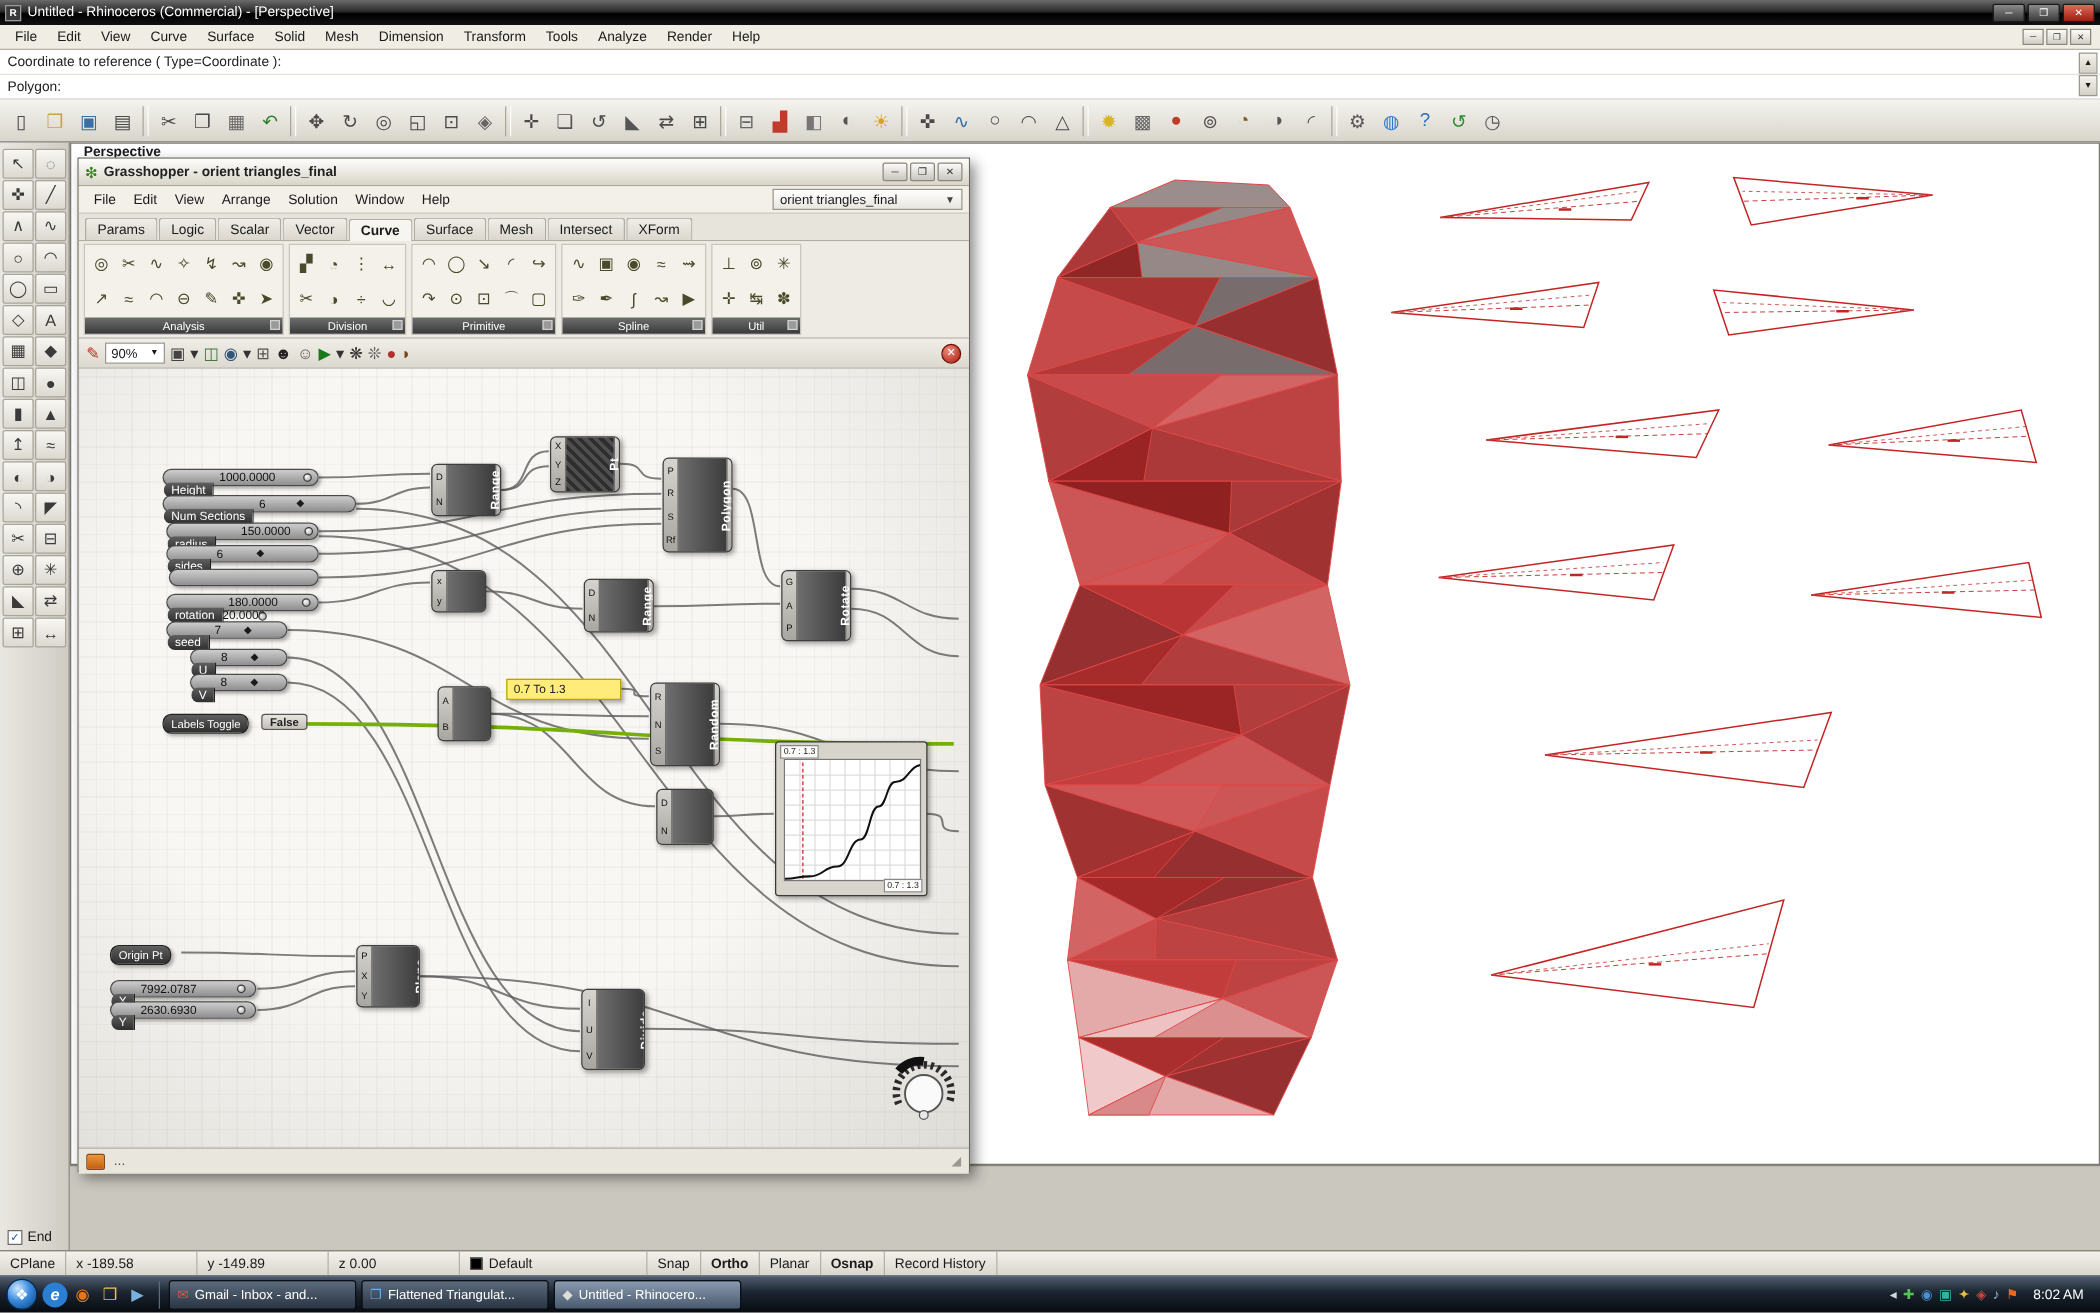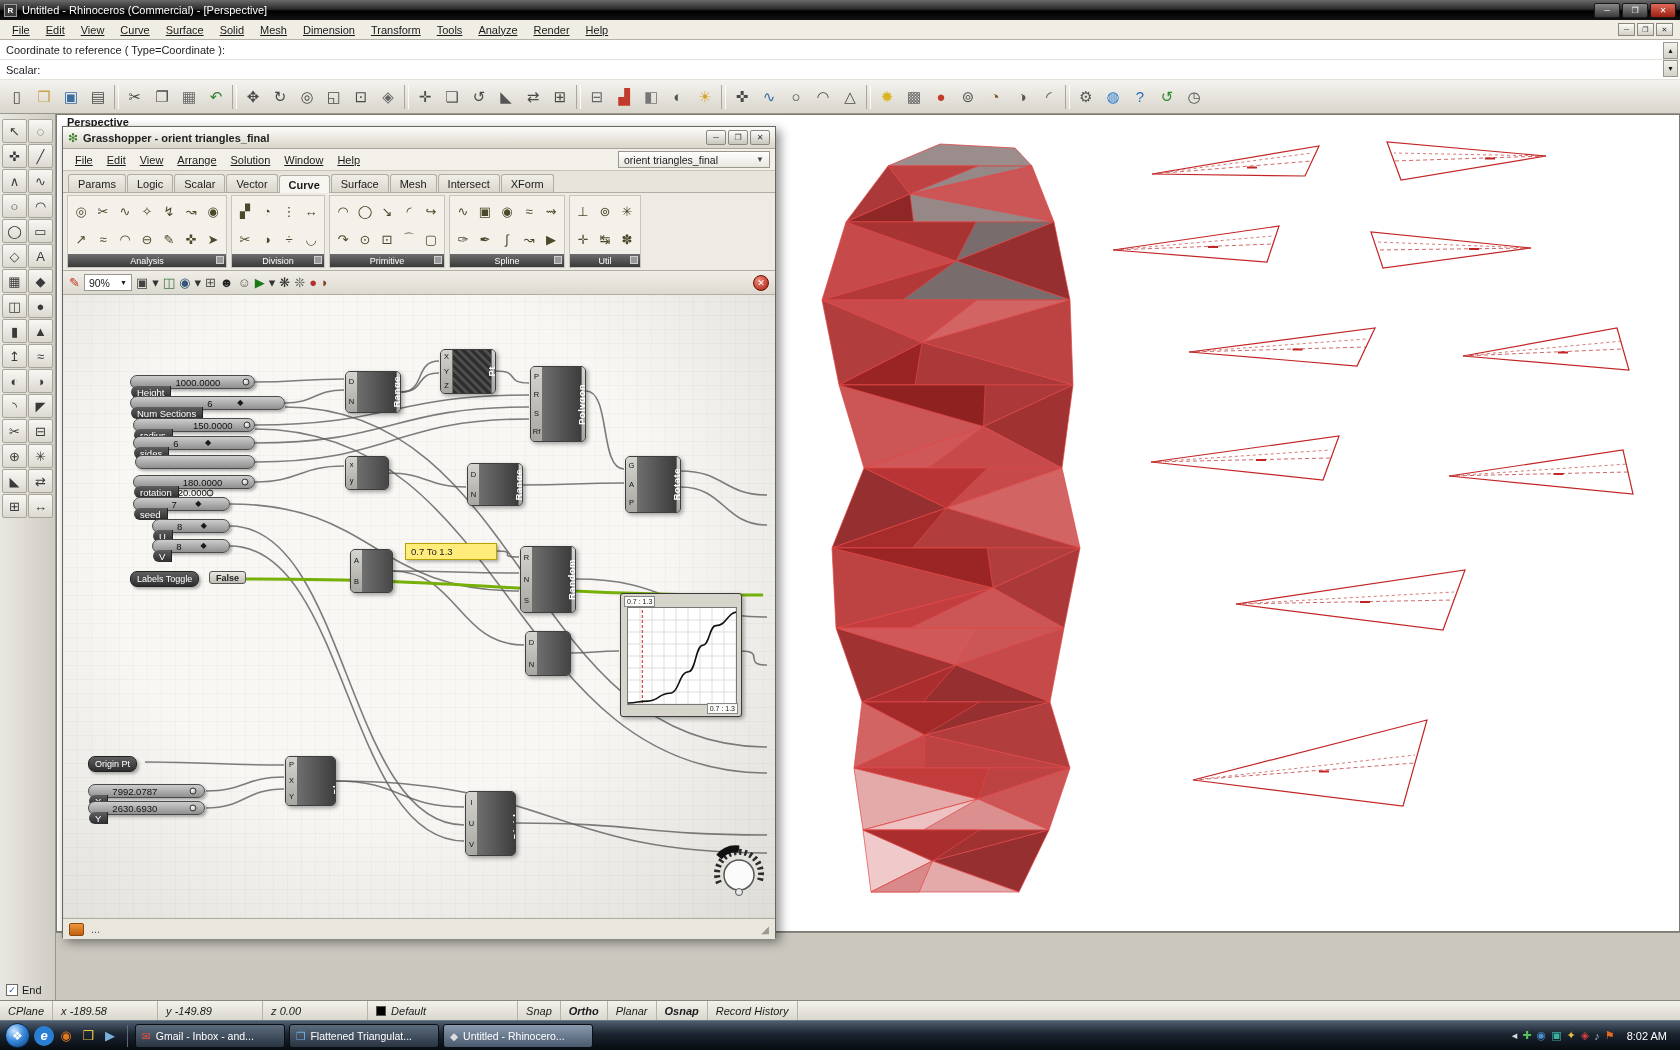--- a/index.html
+++ b/index.html
@@ -13,21 +13,21 @@
   .app-ico{width:13px;height:13px;background:#3a3a3a;border:1px solid #9a9a9a;color:#fff;font-size:8px;
     display:flex;align-items:center;justify-content:center;font-weight:bold;}
   .win-btns{margin-left:auto;display:flex;gap:2px;}
   .win-btn{width:26px;height:15px;display:flex;align-items:center;justify-content:center;font-size:8px;color:#fff;
     background:linear-gradient(#8a8a8a,#3a3a3a);border:1px solid #1a1a1a;border-radius:2px;}
   .win-btn.close{background:linear-gradient(#e06a5a,#9a1f10);}
 
   
   .menubar{position:absolute;left:0;top:20px;right:0;height:20px;background:#f0ede4;border-bottom:1px solid #b5b2a8;
     display:flex;align-items:center;padding:0 4px;}
-  .menu-item{padding:2px 8px;text-decoration:underline;}
+  .menu-item{padding:2px 8px;}
   .child-ctrls{margin-left:auto;display:flex;gap:2px;padding-right:3px;}
   .cc-btn{width:17px;height:13px;font-size:7px;display:flex;align-items:center;justify-content:center;
     background:linear-gradient(#fbfbf8,#d2cfc6);border:1px solid #8a877e;color:#333;}
 
   
   .cmdarea{position:absolute;left:0;top:40px;right:0;height:40px;background:#fff;border-bottom:1px solid #8a877e;}
   .cmdrow{height:20px;display:flex;align-items:center;padding:0 6px;border-bottom:1px solid #e4e2da;color:#222;}
   .cmdspin{position:absolute;right:2px;top:2px;display:flex;flex-direction:column;gap:1px;}
   .spin-btn{width:15px;height:17px;font-size:7px;display:flex;align-items:center;justify-content:center;
     background:linear-gradient(#f4f2ec,#d4d1c8);border:1px solid #9a978e;}
@@ -52,21 +52,21 @@
     padding:0 3px;z-index:2;}
   #scene{position:absolute;left:0;top:15px;pointer-events:none;}
   .vp-bottomstrip{position:absolute;left:56px;top:932px;width:1624px;height:68px;background:#cac7bf;border-top:1px solid #8a877e;}
   .osnap-end{position:absolute;left:6px;top:984px;display:flex;align-items:center;gap:4px;z-index:5;}
   .chk{width:12px;height:12px;background:#fff;border:1px solid #6a6a6a;font-size:9px;display:flex;align-items:center;
     justify-content:center;color:#1a5ab0;}
 
   
   .statusbar{position:absolute;left:0;top:1000px;right:0;height:20px;display:flex;align-items:center;
     background:linear-gradient(#f4f2ec,#d9d6cd);border-top:1px solid #8a877e;font-size:11px;}
-  .sb-cell{height:100%;display:flex;align-items:center;padding:0 8px;border-right:1px solid #b5b2a8;white-space:nowrap;font-style:italic;}
+  .sb-cell{height:100%;display:flex;align-items:center;padding:0 8px;border-right:1px solid #b5b2a8;white-space:nowrap;}
   .sb-cell.bold{font-weight:bold;}
   .swatch{width:10px;height:10px;background:#000;border:1px solid #555;margin-right:5px;}
 
   
   .taskbar{position:absolute;left:0;top:1020px;right:0;height:30px;display:flex;align-items:center;gap:4px;
     padding:0 5px;background:linear-gradient(#4e5d6e,#1b2430 45%,#070b10);border-top:1px solid #6a7a8c;color:#fff;}
   .start-orb{width:25px;height:25px;border-radius:50%;background:radial-gradient(circle at 35% 30%,#cfe8ff,#3a8ade 45%,#0a3f7a);
     border:1px solid #06294f;display:flex;align-items:center;justify-content:center;font-size:12px;color:#fff;}
   .ql-icon{width:20px;height:20px;display:flex;align-items:center;justify-content:center;font-size:13px;border-radius:3px;}
   .tb-div{width:1px;height:22px;background:#5a6a7c;margin:0 3px;}
@@ -188,21 +188,21 @@
         <span class="cc-btn">❐</span>
         <span class="cc-btn">✕</span>
       </div>
   </div>
 
   <div class="cmdarea">
     <div class="cmdrow">
       <span>Coordinate to reference ( Type=Coordinate ):</span>
     </div>
     <div class="cmdrow">
-      <span>Scalar:</span>
+      <span>Polygon:</span>
     </div>
     <div class="cmdspin">
       <span class="spin-btn">▲</span>
       <span class="spin-btn">▼</span>
     </div>
   </div>
 
   <div class="toolbar" id="main-toolbar">
       <div class="tb-icon" style="color: rgb(74, 74, 74);">▯</div>
       <div class="tb-icon" style="color: rgb(201, 163, 72);">❒</div>

